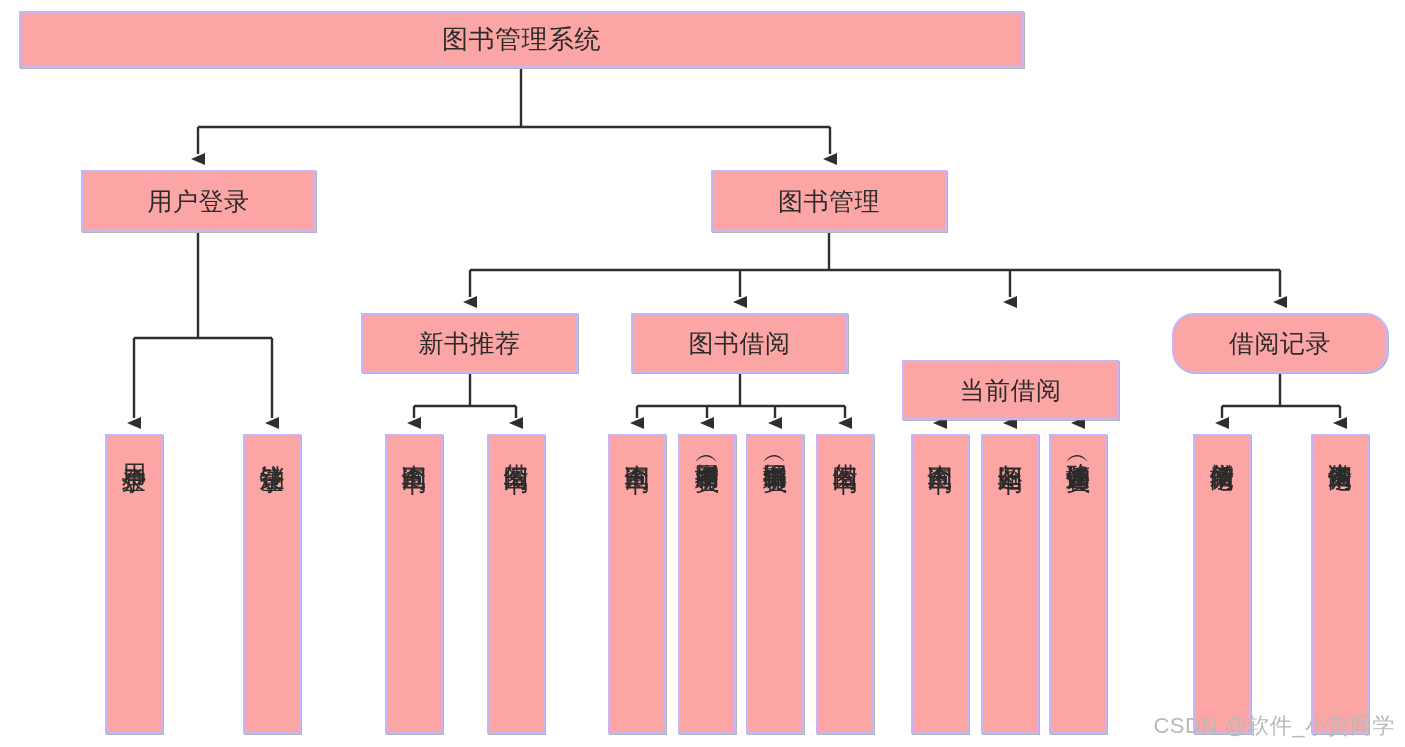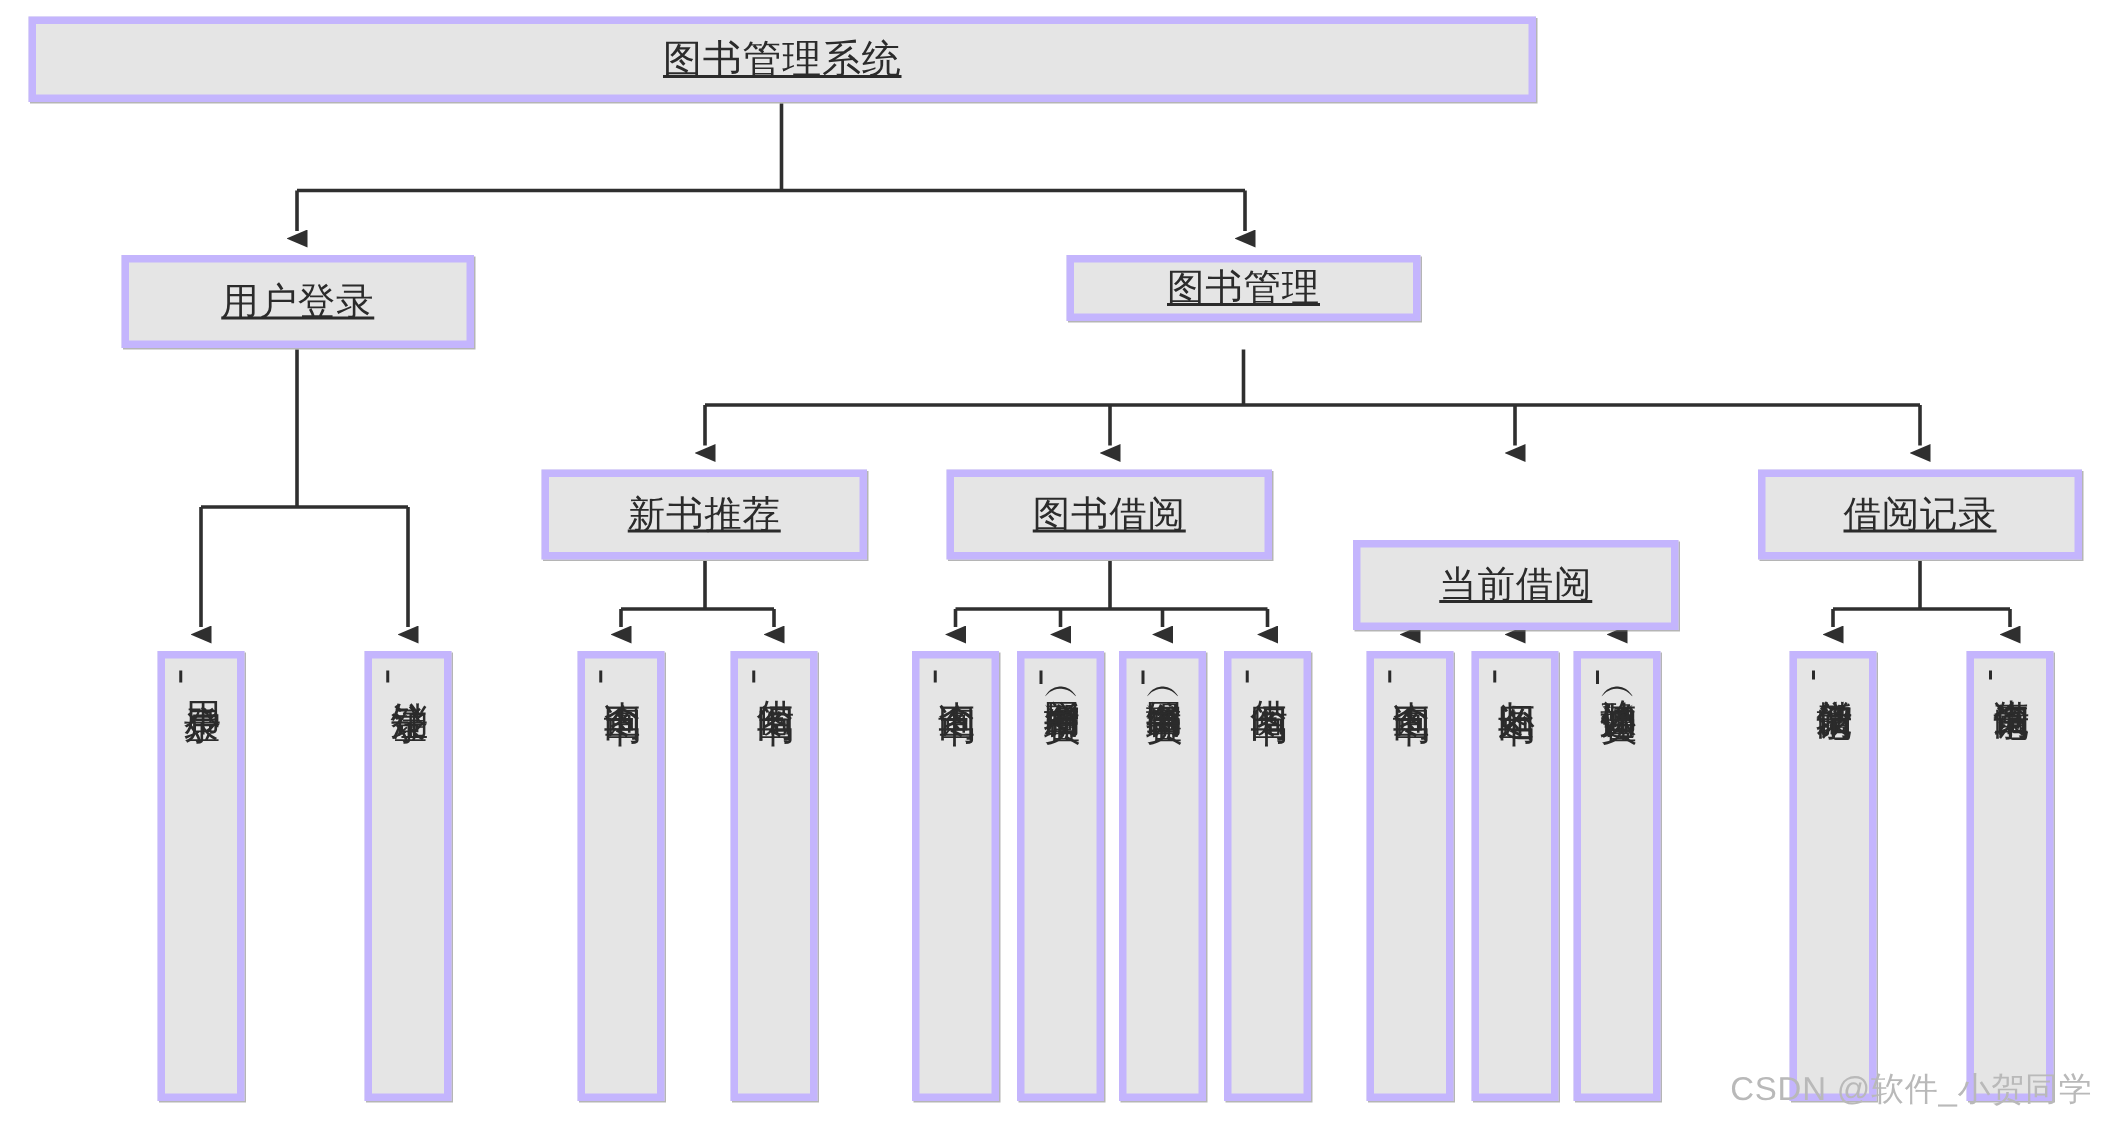--- a/index.html
+++ b/index.html
@@ -9,26 +9,25 @@
     font-family:"Liberation Sans","DejaVu Sans",sans-serif;
     overflow:hidden;
   }
   #stage{position:relative;width:1405px;height:747px;}
 
   svg.edges{position:absolute;left:0;top:0;width:1405px;height:747px;pointer-events:none;}
 
   .node{
     position:absolute;
     box-sizing:border-box;
-    background:#e5e5e5;
-    border:5px solid #c4b5fd;
+    background:#fca5a5;
+    border:2px solid #c4b5fd;
     box-shadow:1px 1px 0 0 rgba(120,120,120,0.55);
     display:flex;align-items:center;justify-content:center;
     color:#2b2b2b;
-    text-decoration:underline;
   }
   .node .label{
     display:block;
     line-height:1.08;
     letter-spacing:0.5px;
     white-space:nowrap;
   }
 
   
   .node.horiz .label{font-size:25px;}
@@ -115,34 +114,34 @@
     </g>
   </svg>
 
   <div class="node horiz root" style="left:19px;top:11px;width:1005px;height:57px;">
     <span class="label">图书管理系统</span>
   </div>
 
   <div class="node horiz" style="left:81px;top:170px;width:235px;height:62px;">
     <span class="label">用户登录</span>
   </div>
-  <div class="node horiz" style="left:711px;top:170px;width:236px;height:44px;justify-content:center;">
+  <div class="node horiz" style="left:711px;top:170px;width:236px;height:62px;justify-content:center;">
     <span class="label">图书管理</span>
   </div>
 
   <div class="node horiz" style="left:631px;top:313px;width:217px;height:60px;">
     <span class="label">图书借阅</span>
   </div>
   <div class="node horiz" style="left:361px;top:313px;width:217px;height:60px;">
     <span class="label">新书推荐</span>
   </div>
   <div class="node horiz" style="left:902px;top:313px;width:217px;height:60px;margin-top:47px;">
     <span class="label">当前借阅</span>
   </div>
-  <div class="node horiz" style="left:1172px;top:313px;width:216px;height:60px;">
+  <div class="node horiz" style="left:1172px;top:313px;width:216px;height:60px;border-radius:22px;">
     <span class="label">借阅记录</span>
   </div>
 
   <div class="node vert" style="left:105px;top:434px;width:58px;height:300px;">
     <span class="label">用户登录</span>
   </div>
   <div class="node vert" style="left:243px;top:434px;width:58px;height:300px;">
     <span class="label">注销登录</span>
   </div>
 

